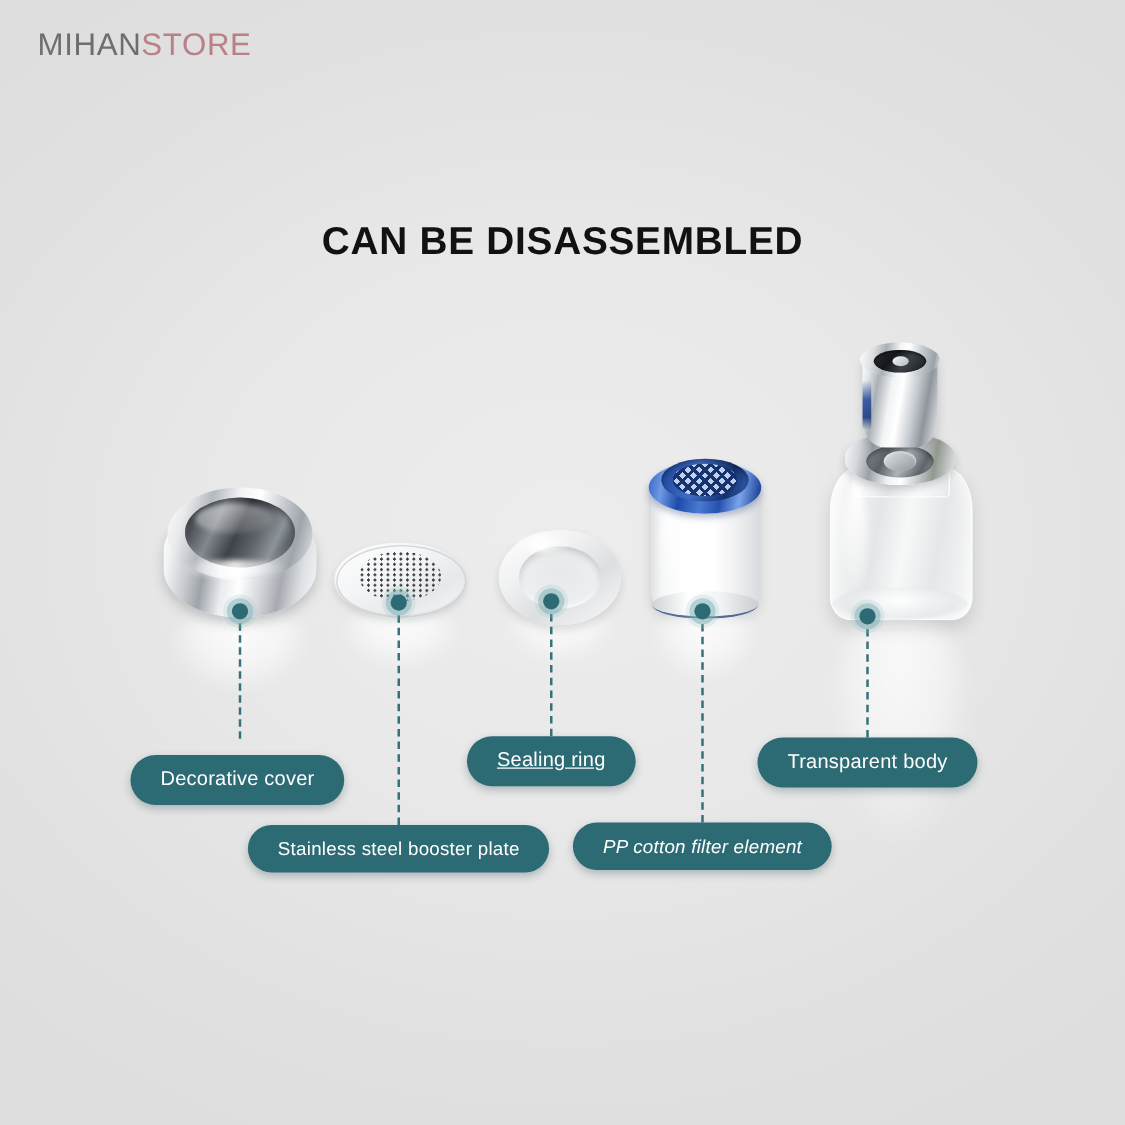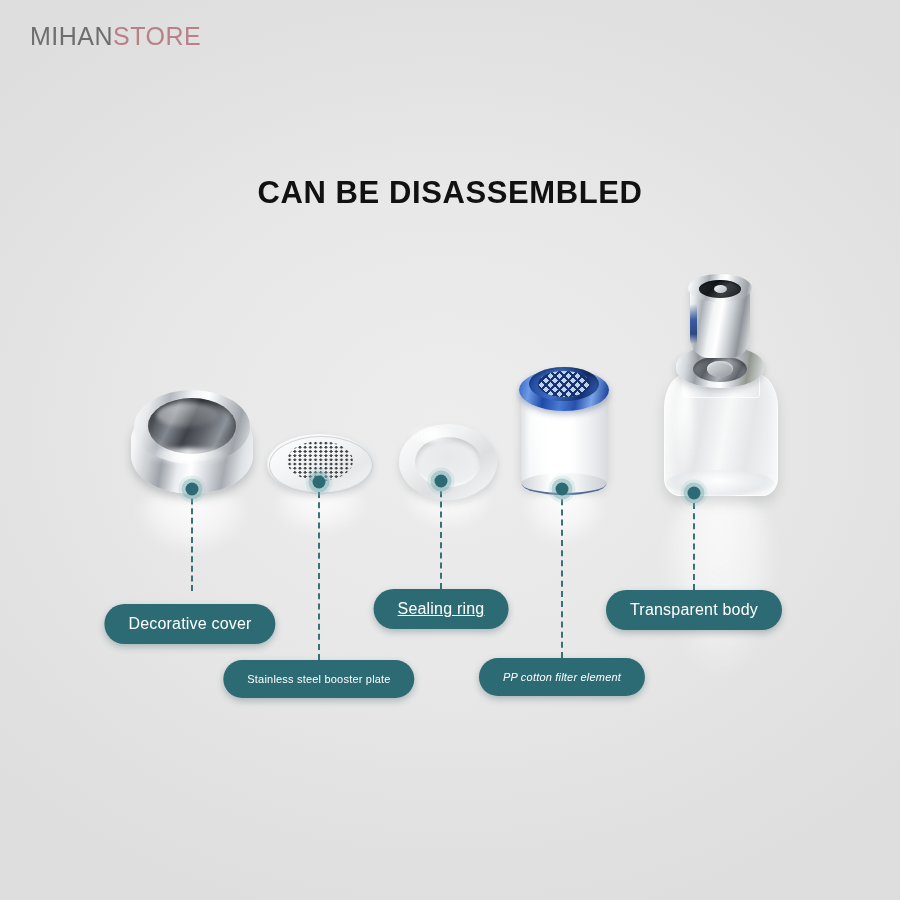--- a/index.html
+++ b/index.html
@@ -343,21 +343,21 @@
     border-radius: 999px;
     display: flex;
     align-items: center;
     justify-content: center;
     white-space: nowrap;
     box-shadow: 0 3px 7px rgba(40,70,75,0.30);
     transform: translateX(-50%);
     letter-spacing: 0.2px;
   }
   .pill.row1 { height: 40px; font-size: 16px; padding: 0 24px; }
-  .pill.row2 { height: 38px; font-size: 11px; padding: 0 24px; }
+  .pill.row2 { height: 38px; font-size: 15px; padding: 0 24px; }
 </style>
 </head>
 <body>
 
 <div id="canvas">
 
   <div class="logo">
     <span class="l-a">MIHAN</span><span class="l-b">STORE</span>
   </div>
 

